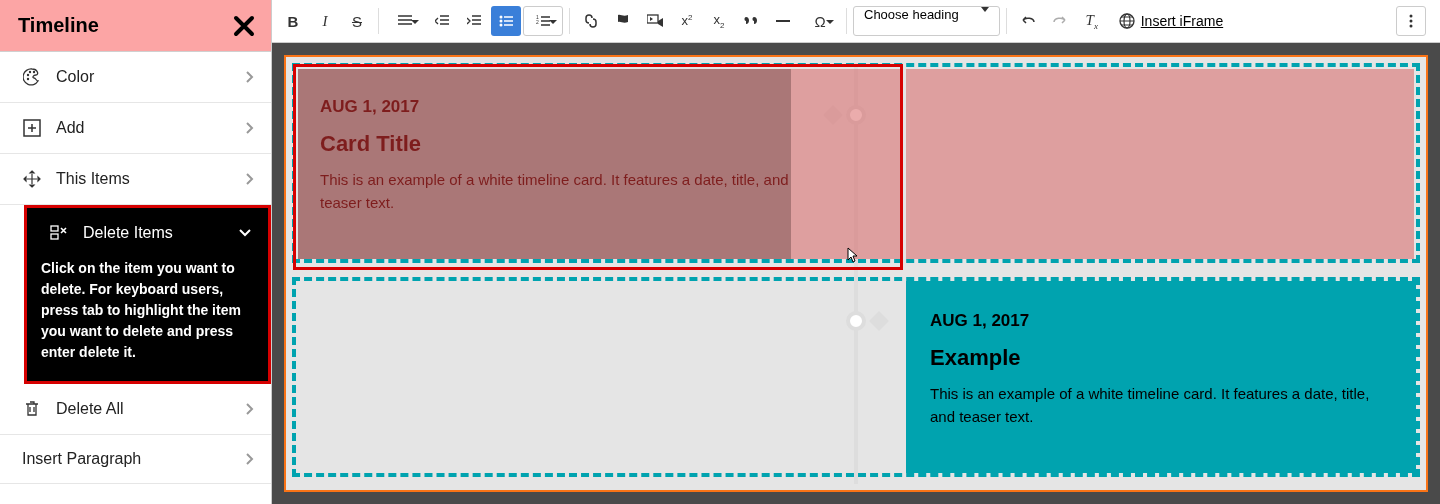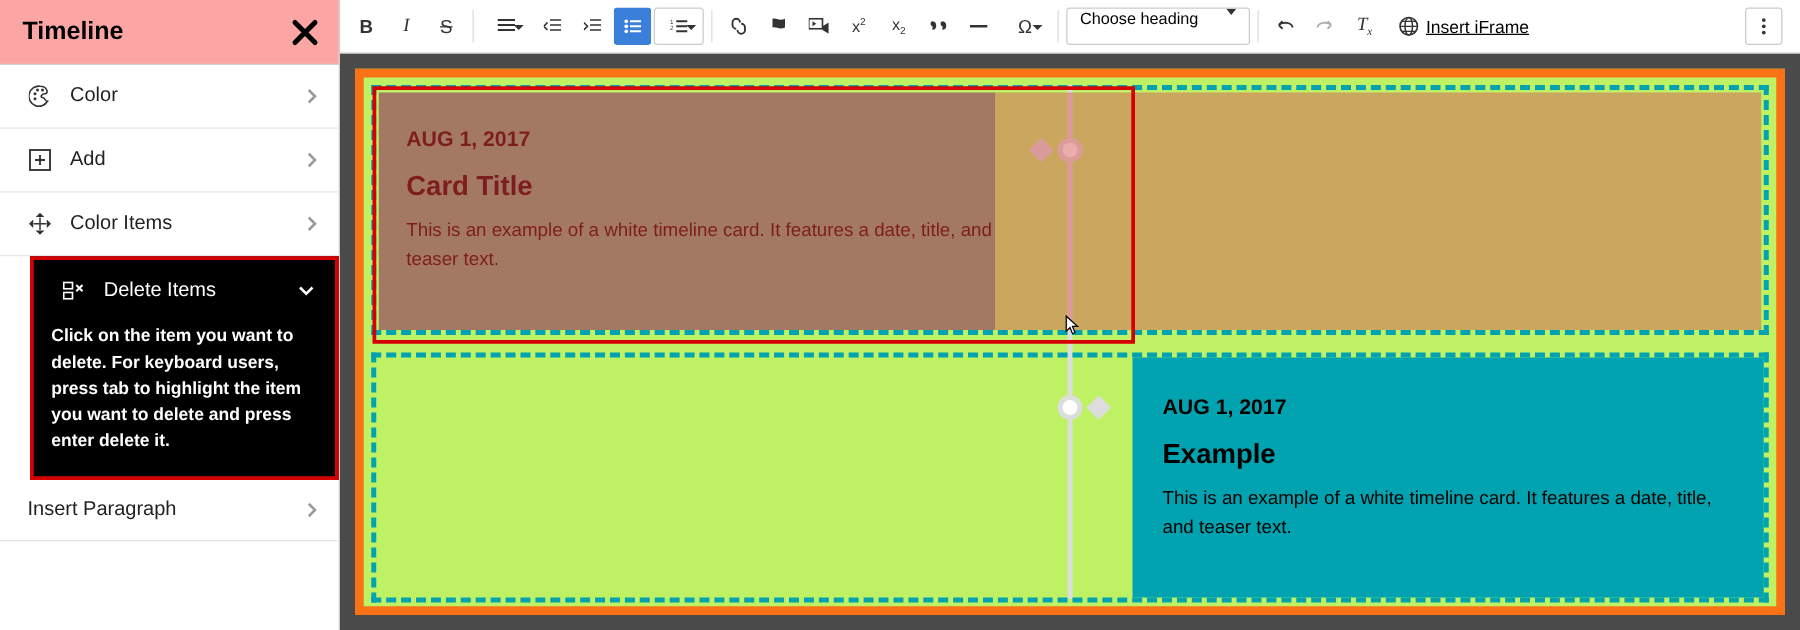--- a/index.html
+++ b/index.html
@@ -29,21 +29,21 @@
     .tool-btn.with-caret { width: 40px; position: relative; }
     .tool-btn.with-caret::after { content: ""; position: absolute; right: 5px; top: 13px; border: 4px solid transparent; border-top-color: #333; }
     .tool-btn.active { background: #3a7fd9; color: #fff; }
     .tool-sep { width: 1px; height: 26px; background: #ddd; margin: 0 4px; }
     .choose-heading { padding: 0 10px; height: 30px; border: 1px solid #ccc; border-radius: 3px; display: inline-flex; align-items: flex-start; cursor: pointer; font-size: 13px; gap: 22px; }
     .insert-iframe { padding: 0 10px; height: 30px; display: inline-flex; align-items: center; cursor: pointer; font-size: 14px; gap: 6px; text-decoration: underline; }
     .kebab { margin-left: auto; margin-right: 8px; border: 1px solid #ccc; border-radius: 3px; }
     
     
     .canvas-wrap { background: #4a4a4a; padding: 12px; flex: 1; overflow: hidden; position: relative; }
-    .canvas { background: #bef264; border: 7px solid #f97316; padding: 6px; height: 100%; overflow: hidden; position: relative; }
+    .canvas { background: #e5e5e5; border: 2px solid #f97316; padding: 6px; height: 100%; overflow: hidden; position: relative; }
     .canvas-inner { position: relative; height: 100%; }
     
     .timeline-axis { position: absolute; left: 50%; top: 0; bottom: 0; width: 4px; background: #ddd; transform: translateX(-2px); }
     .axis-dot { position: absolute; left: 50%; transform: translate(-50%, -50%); width: 20px; height: 20px; border-radius: 50%; border: 4px solid #ddd; background: #fff; }
     .axis-dot1 { top: 52px; }
     .axis-dot2 { top: 258px; }
     .axis-arrow { position: absolute; width: 14px; height: 14px; background: #ddd; transform: rotate(45deg); }
     .axis-arrow.left { left: calc(50% - 30px); top: 45px; }
     .axis-arrow.right { left: calc(50% + 16px); top: 251px; }
     
@@ -123,21 +123,21 @@
           </svg>
       </span>
     </div>
 
     <div class="menu-item">
       <span class="menu-icon">
         <svg width="18" height="18" viewBox="0 0 18 18">
             <path d="M9 1 L11 3 L7 3 Z M9 17 L11 15 L7 15 Z M1 9 L3 7 L3 11 Z M17 9 L15 7 L15 11 Z M9 4 V14 M4 9 H14" stroke="#333" stroke-width="1.2" fill="#333"></path>
           </svg>
       </span>
-      <span>Color Items</span>
+      <span>This Items</span>
       <span class="menu-chevron">
         <svg width="10" height="14" viewBox="0 0 10 14">
             <path d="M2 2 L7 7 L2 12" fill="none" stroke="#999" stroke-width="2"></path>
           </svg>
       </span>
     </div>
 
     <div class="delete-items-box">
       <div class="delete-items-header">
         <span class="menu-icon">
@@ -150,20 +150,33 @@
         <span>Delete Items</span>
         <span class="menu-chevron">
           <svg width="14" height="10" viewBox="0 0 14 10">
               <path d="M2 2 L7 7 L12 2" fill="none" stroke="#fff" stroke-width="2"></path>
             </svg>
         </span>
       </div>
       <div class="delete-items-body">Click on the item you want to delete. For keyboard users, press tab to highlight the item you want to delete and press enter delete it.</div>
     </div>
 
+    <div class="menu-item">
+      <span class="menu-icon">
+        <svg width="18" height="18" viewBox="0 0 18 18">
+            <path d="M3 4 H15 M5 4 V15 H13 V4 M7 2 H11 V4 M7 7 V12 M11 7 V12" fill="none" stroke="#333" stroke-width="1.3"></path>
+          </svg>
+      </span>
+      <span>Delete All</span>
+      <span class="menu-chevron">
+        <svg width="10" height="14" viewBox="0 0 10 14">
+            <path d="M2 2 L7 7 L2 12" fill="none" stroke="#999" stroke-width="2"></path>
+          </svg>
+      </span>
+    </div>
 
     <div class="menu-item">
       <span>Insert Paragraph</span>
       <span class="menu-chevron">
         <svg width="10" height="14" viewBox="0 0 10 14">
             <path d="M2 2 L7 7 L2 12" fill="none" stroke="#999" stroke-width="2"></path>
           </svg>
       </span>
     </div>
   </div>

